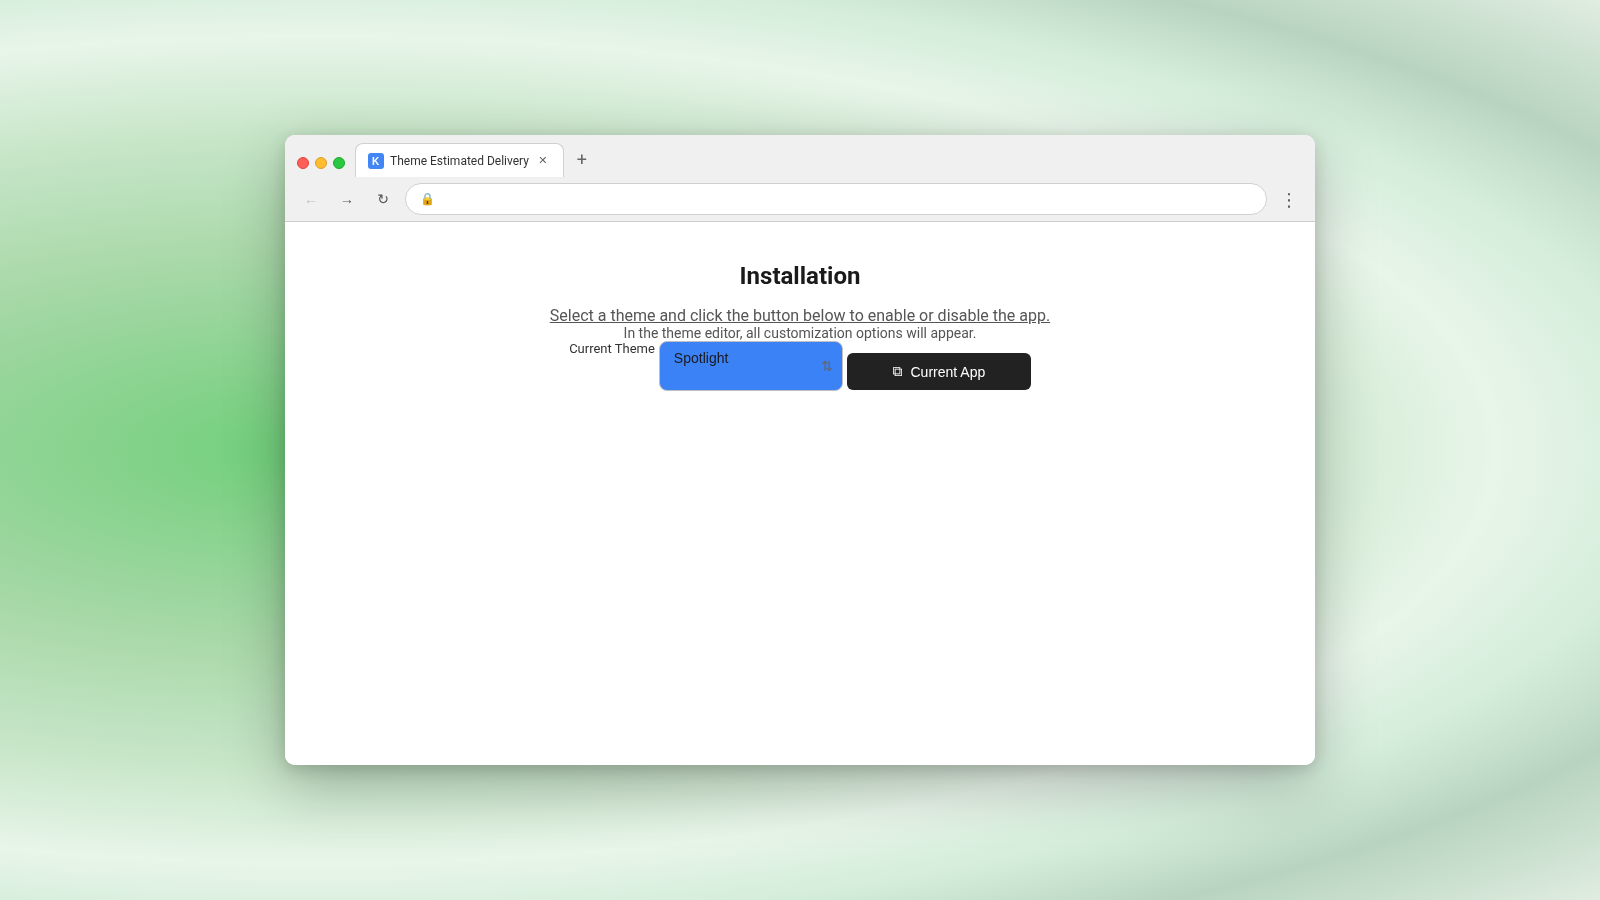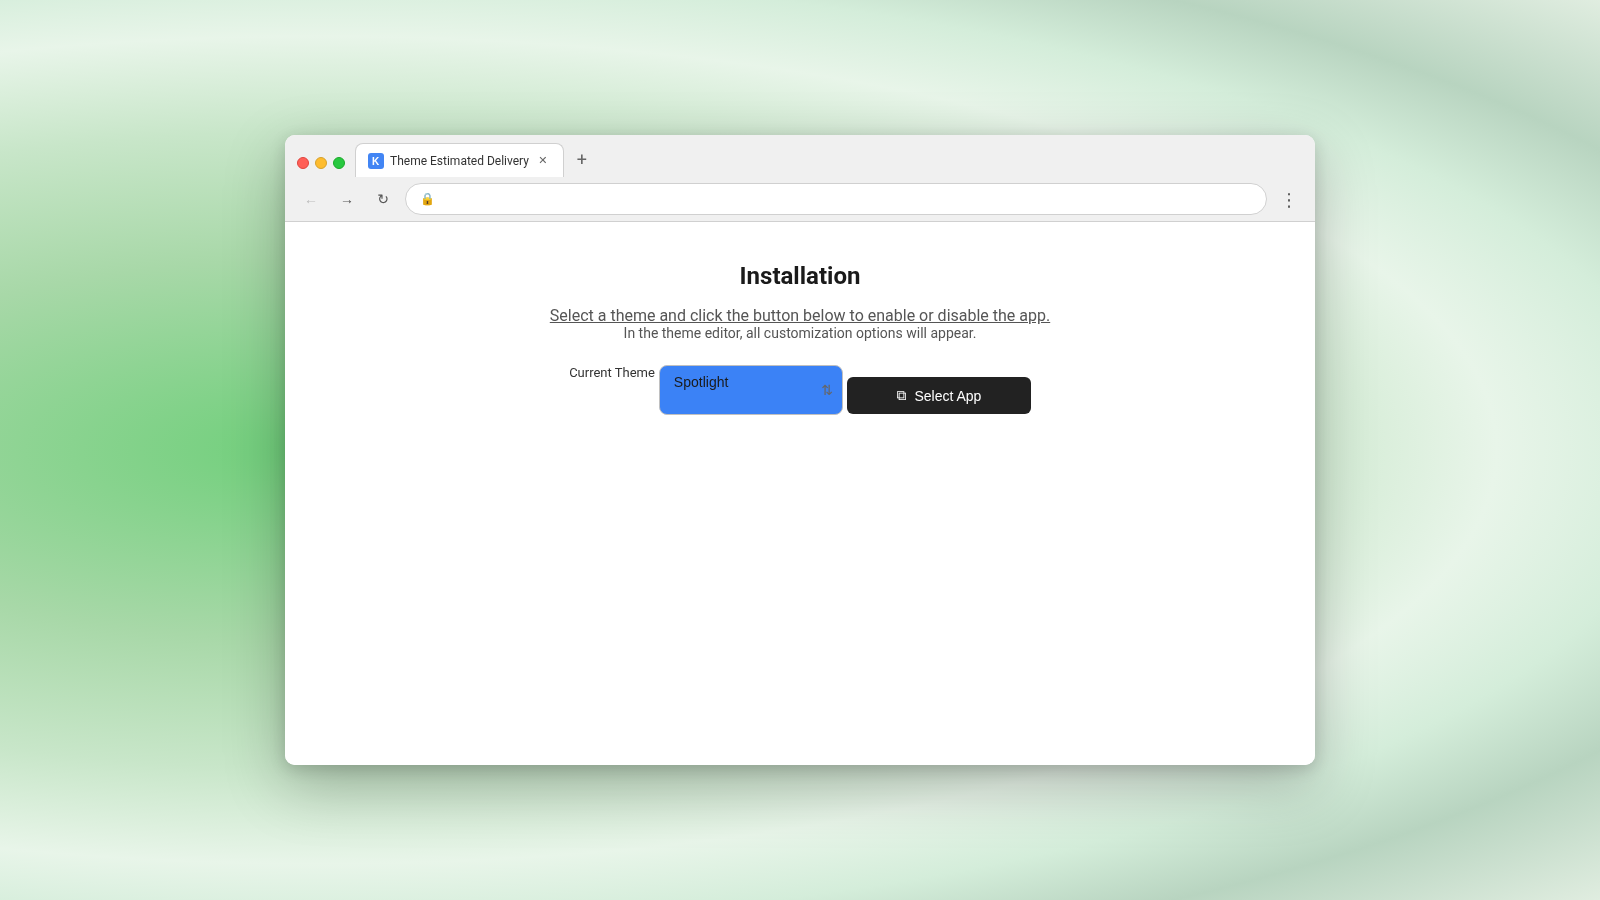--- a/index.html
+++ b/index.html
@@ -203,21 +203,20 @@
       font-size: 16px;
       color: #555;
       margin-bottom: 0;
       text-align: center;
       text-decoration: underline;
     }
 
     .page-subtitle2 {
       font-size: 14px;
       color: #555;
-      margin-bottom: 24px;
       text-align: center;
     }
 
     .theme-label {
       font-size: 13px;
       color: #333;
       margin-bottom: 8px;
       align-self: flex-start;
     }
 
@@ -331,18 +330,18 @@
 
       <div class="theme-select-wrapper">
         <select class="theme-select">
           <option>Spotlight</option>
         </select>
         <span class="select-arrow">⇅</span>
       </div>
 
       <button class="disable-btn">
         <span class="ext-icon">⧉</span>
-        <span>Select App</span>
+        <span>Current App</span>
       </button>
     </div>
   </div>
 
 </div>
 
 </body></html>

